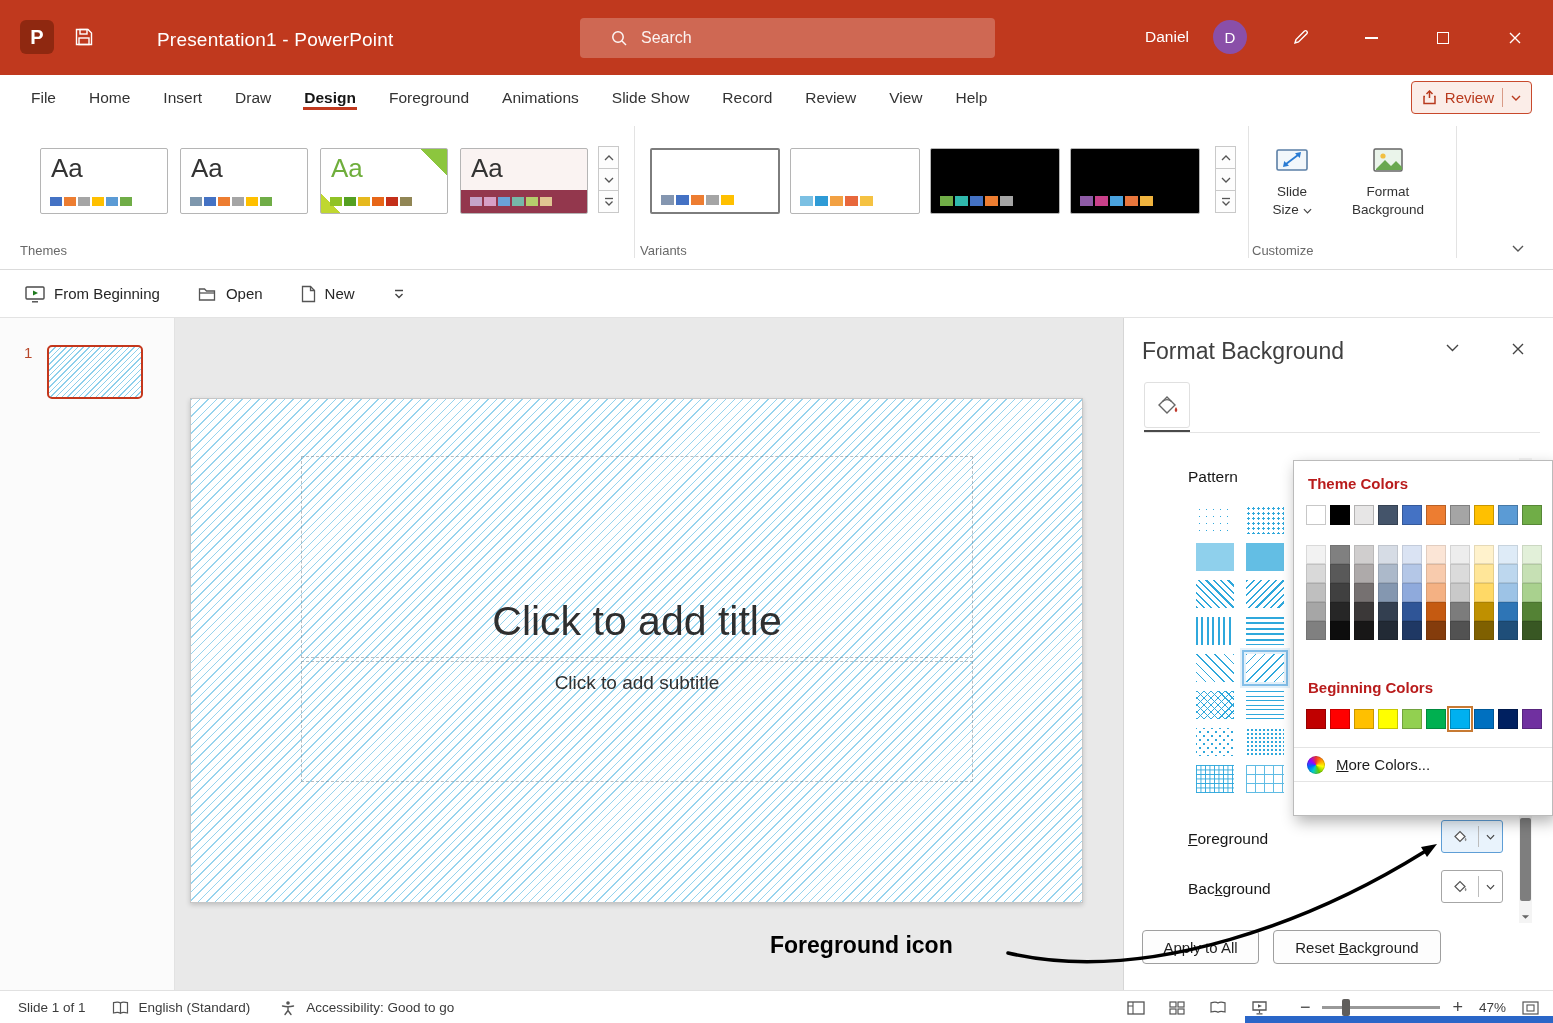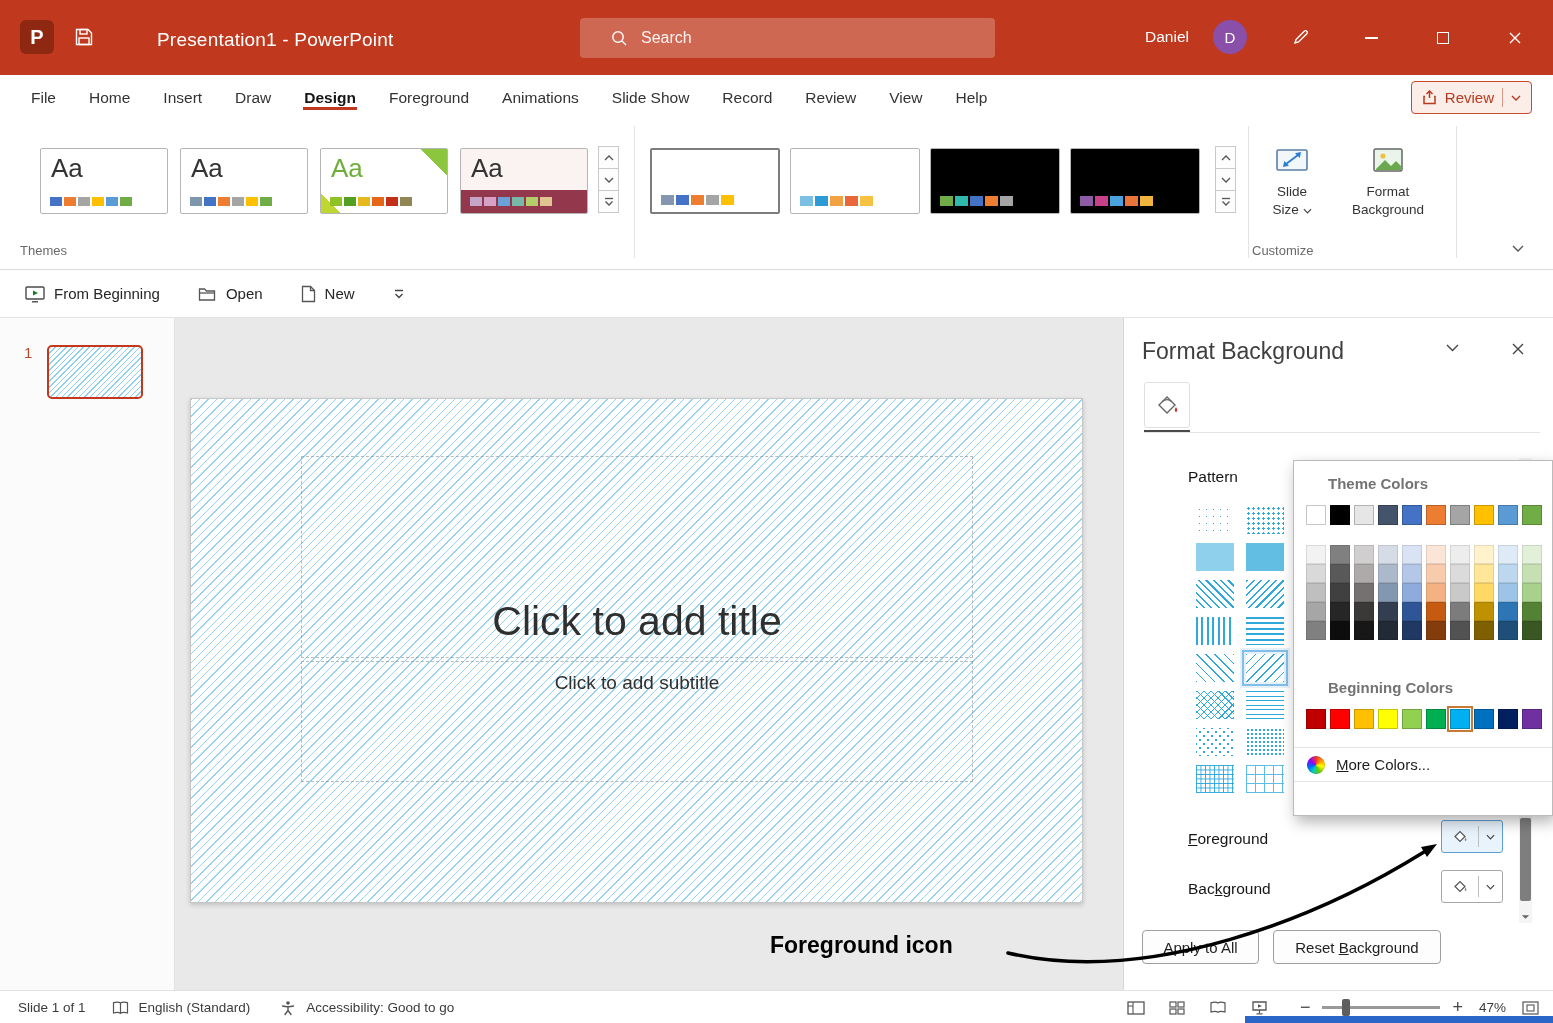--- a/index.html
+++ b/index.html
@@ -131,21 +131,21 @@
              font-size:15px; color:#1F1F1F; display:flex; align-items:center; justify-content:center; }
   .btn-apply { left:18px; width:117px; } .btn-reset { left:149px; width:168px; }
   .u { text-decoration:underline; }
   .pane-scroll { position:absolute; left:395px; top:140px; width:13px; height:465px; background:#F4F4F4; }
   .pane-scroll .thumb { position:absolute; left:1px; top:360px; width:11px; height:83px; background:#7E7E7E; border-radius:2px; }
   .pane-scroll .sb-arrow { position:absolute; left:2px; bottom:3px; }
 
   
   .color-popup { position:absolute; left:1293px; top:460px; width:260px; height:356px; background:#fff;
                  border:1px solid #BBB; box-shadow:3px 6px 14px rgba(0,0,0,.3); z-index:60; }
-  .cp-title { position:absolute; left:14px; font-size:15px; font-weight:bold; color:#737373;margin-left:20px; }
+  .cp-title { position:absolute; left:14px; font-size:15px; font-weight:bold; color:#b91c1c; }
   .cp-t1 { top:14px; } .cp-t2 { top:218px; }
   .color-row { position:absolute; left:12px; display:flex; gap:4px; }
   .row-theme { top:44px; } .row-std { top:248px; }
   .color-row .sw { display:inline-block; width:20px; height:20px; box-shadow:inset 0 0 0 1px rgba(0,0,0,.22); }
   .color-row .sw.selected { outline:2px solid #C77A33; outline-offset:1px; }
   .vgrid { position:absolute; left:12px; top:84px; display:flex; gap:4px; }
   .vcol { display:flex; flex-direction:column; }
   .vcell { width:20px; height:19px; box-shadow:inset 0 0 0 1px rgba(0,0,0,.10); }
   .cp-sep { position:absolute; left:0; width:100%; height:1px; background:#E4E4E4; }
   .cp-s1 { top:286px; } .cp-s2 { top:320px; }
@@ -365,20 +365,21 @@
               <path d="M1 1 L5 5 L9 1" fill="none" stroke="#555" stroke-width="1.3"></path>
             </svg>
           </div>
         <div class="scr-btn">
             <svg width="10" height="9">
               <path d="M1 1.5 H9" stroke="#555" stroke-width="1.3"></path>
               <path d="M1.5 4.5 L5 8 L8.5 4.5" fill="none" stroke="#555" stroke-width="1.3"></path>
             </svg>
           </div>
       </div>
+      <div class="grp-label">Variants</div>
     </div>
     <div class="rib-sep" style="left:1248px;"></div>
 
     <div class="grp grp-custom">
       <div class="big-btn bb-slide-size">
         <svg width="34" height="30" viewBox="0 0 34 30">
             <rect x="2" y="4" width="30" height="20" rx="1.5" fill="#F2F7FB" stroke="#5B7FA6" stroke-width="1.6"></rect>
             <path d="M11 18 L23 9" stroke="#2B7CD3" stroke-width="1.8"></path>
             <path d="M8 21 l6 -1.2 -4.8 -4.8 z" fill="#2B7CD3"></path>
             <path d="M26 6 l-6 1.2 4.8 4.8 z" fill="#2B7CD3"></path>

